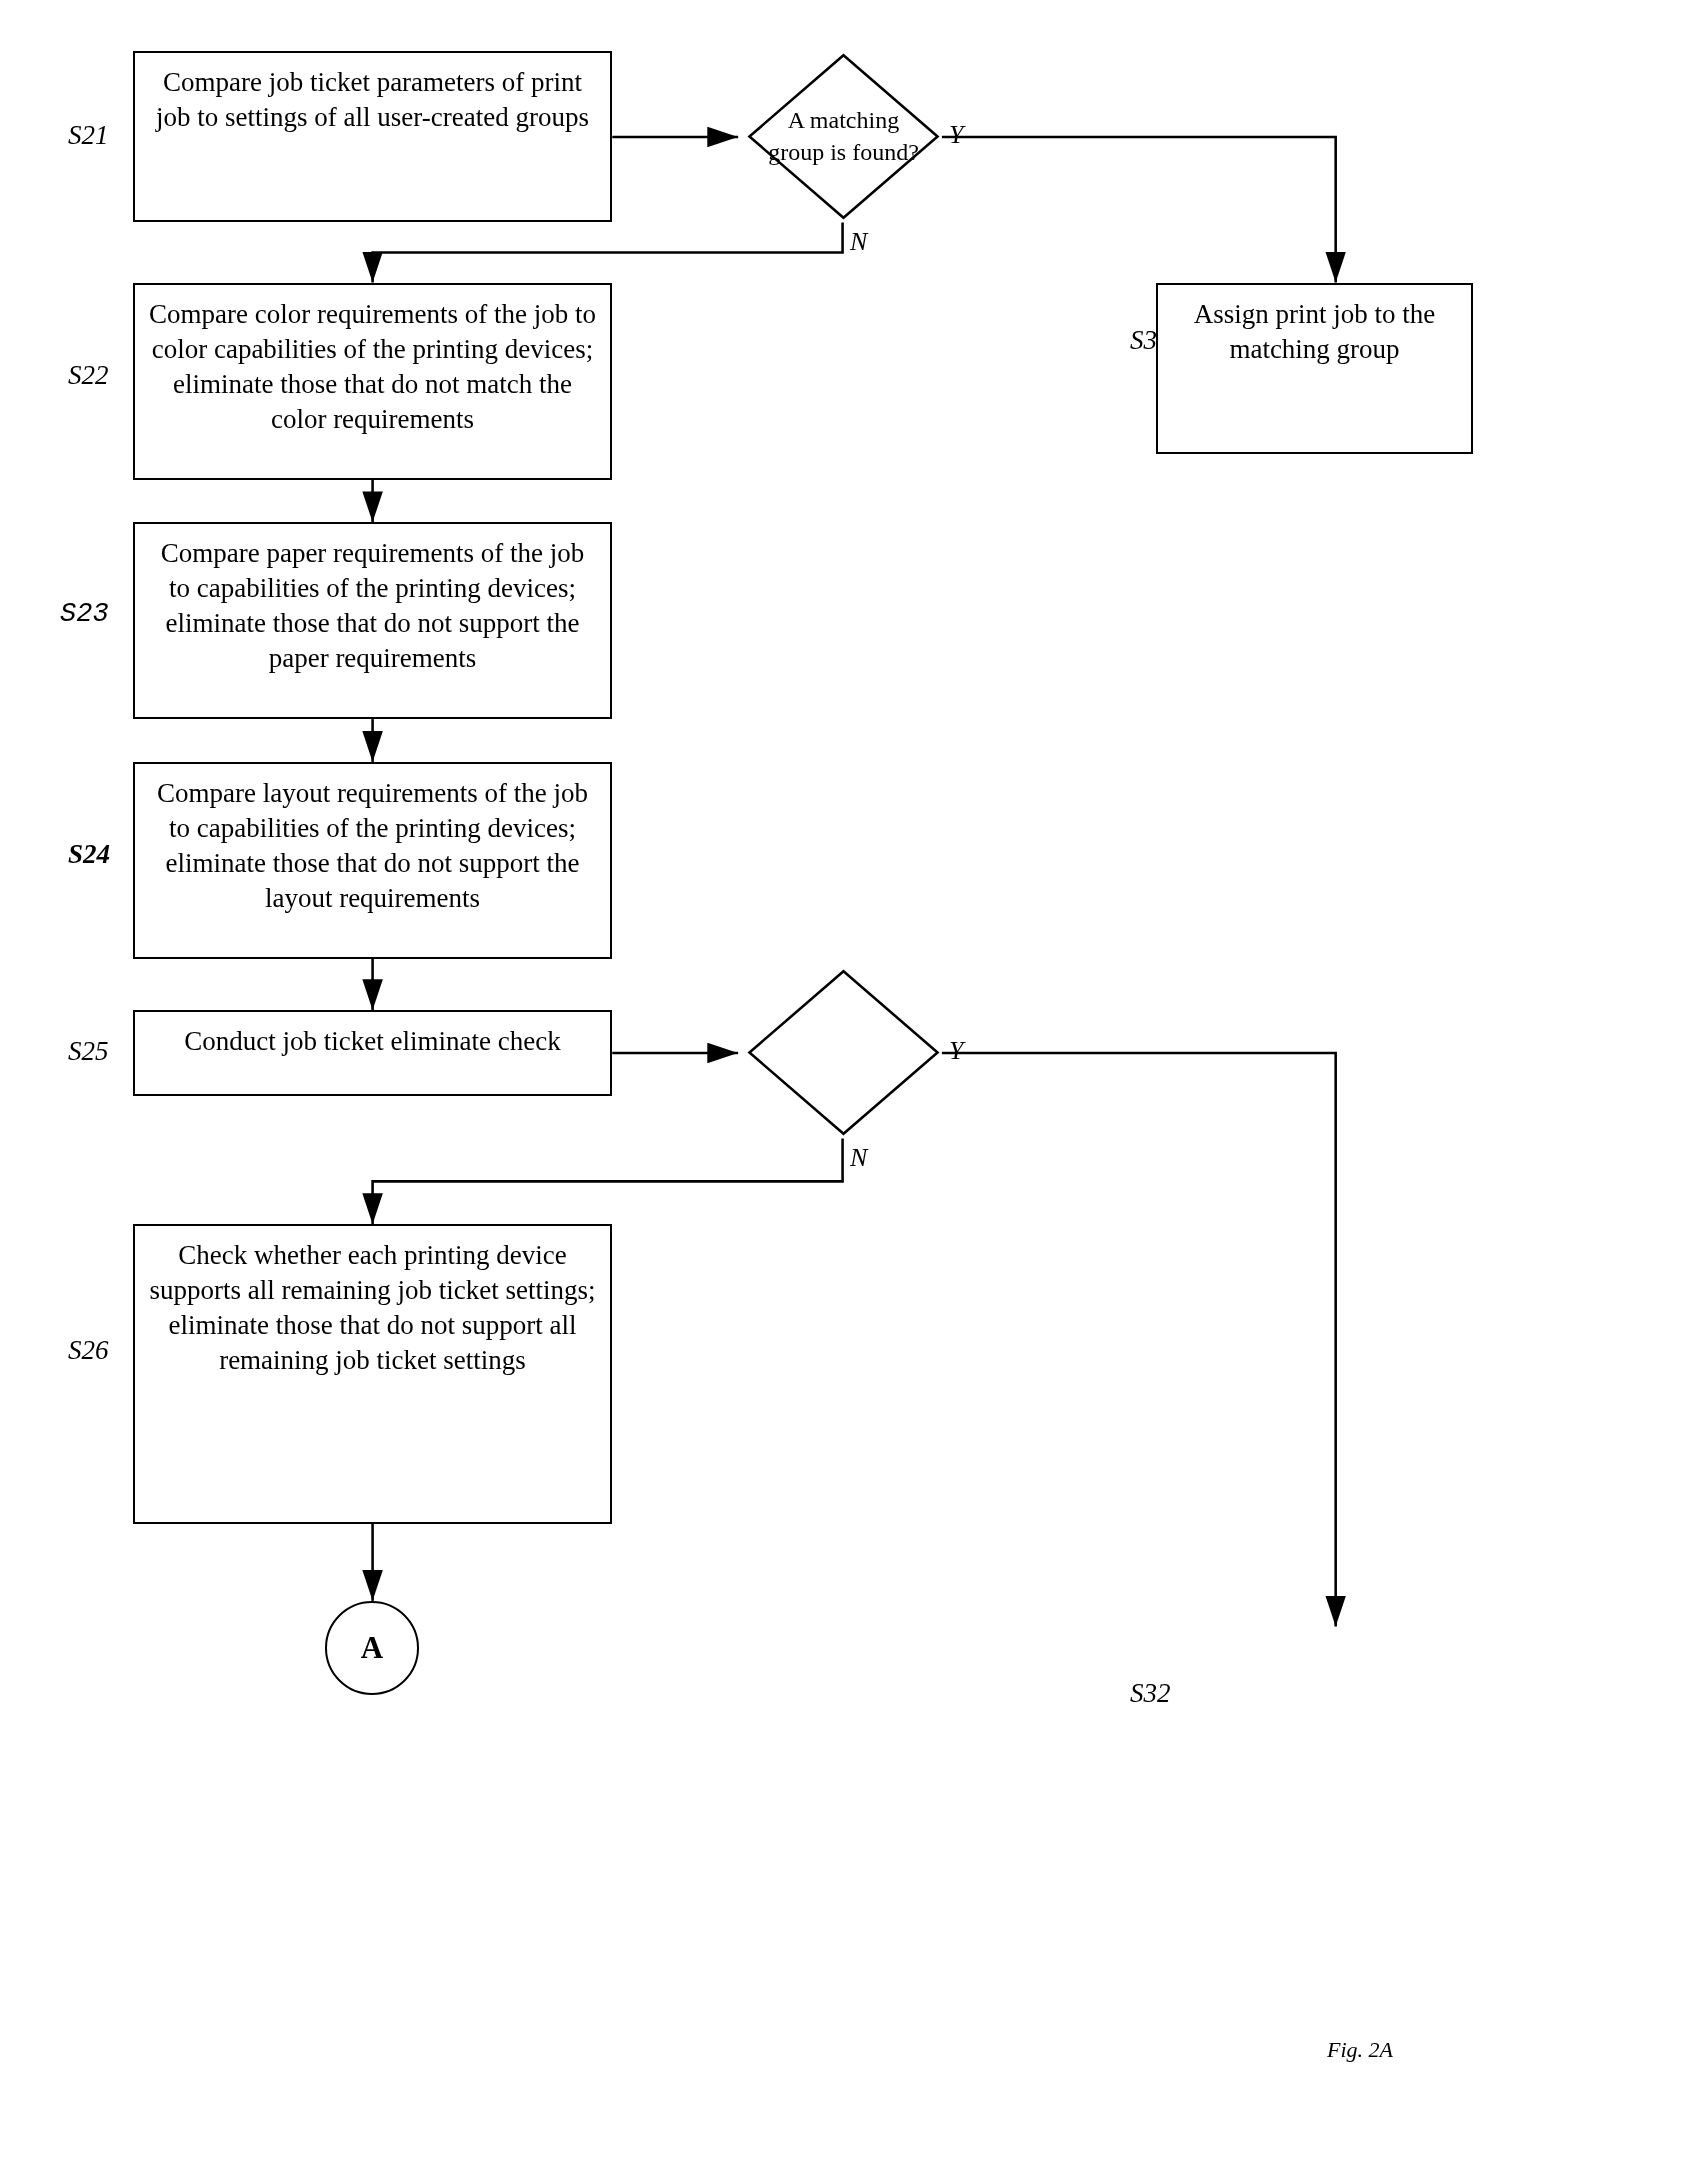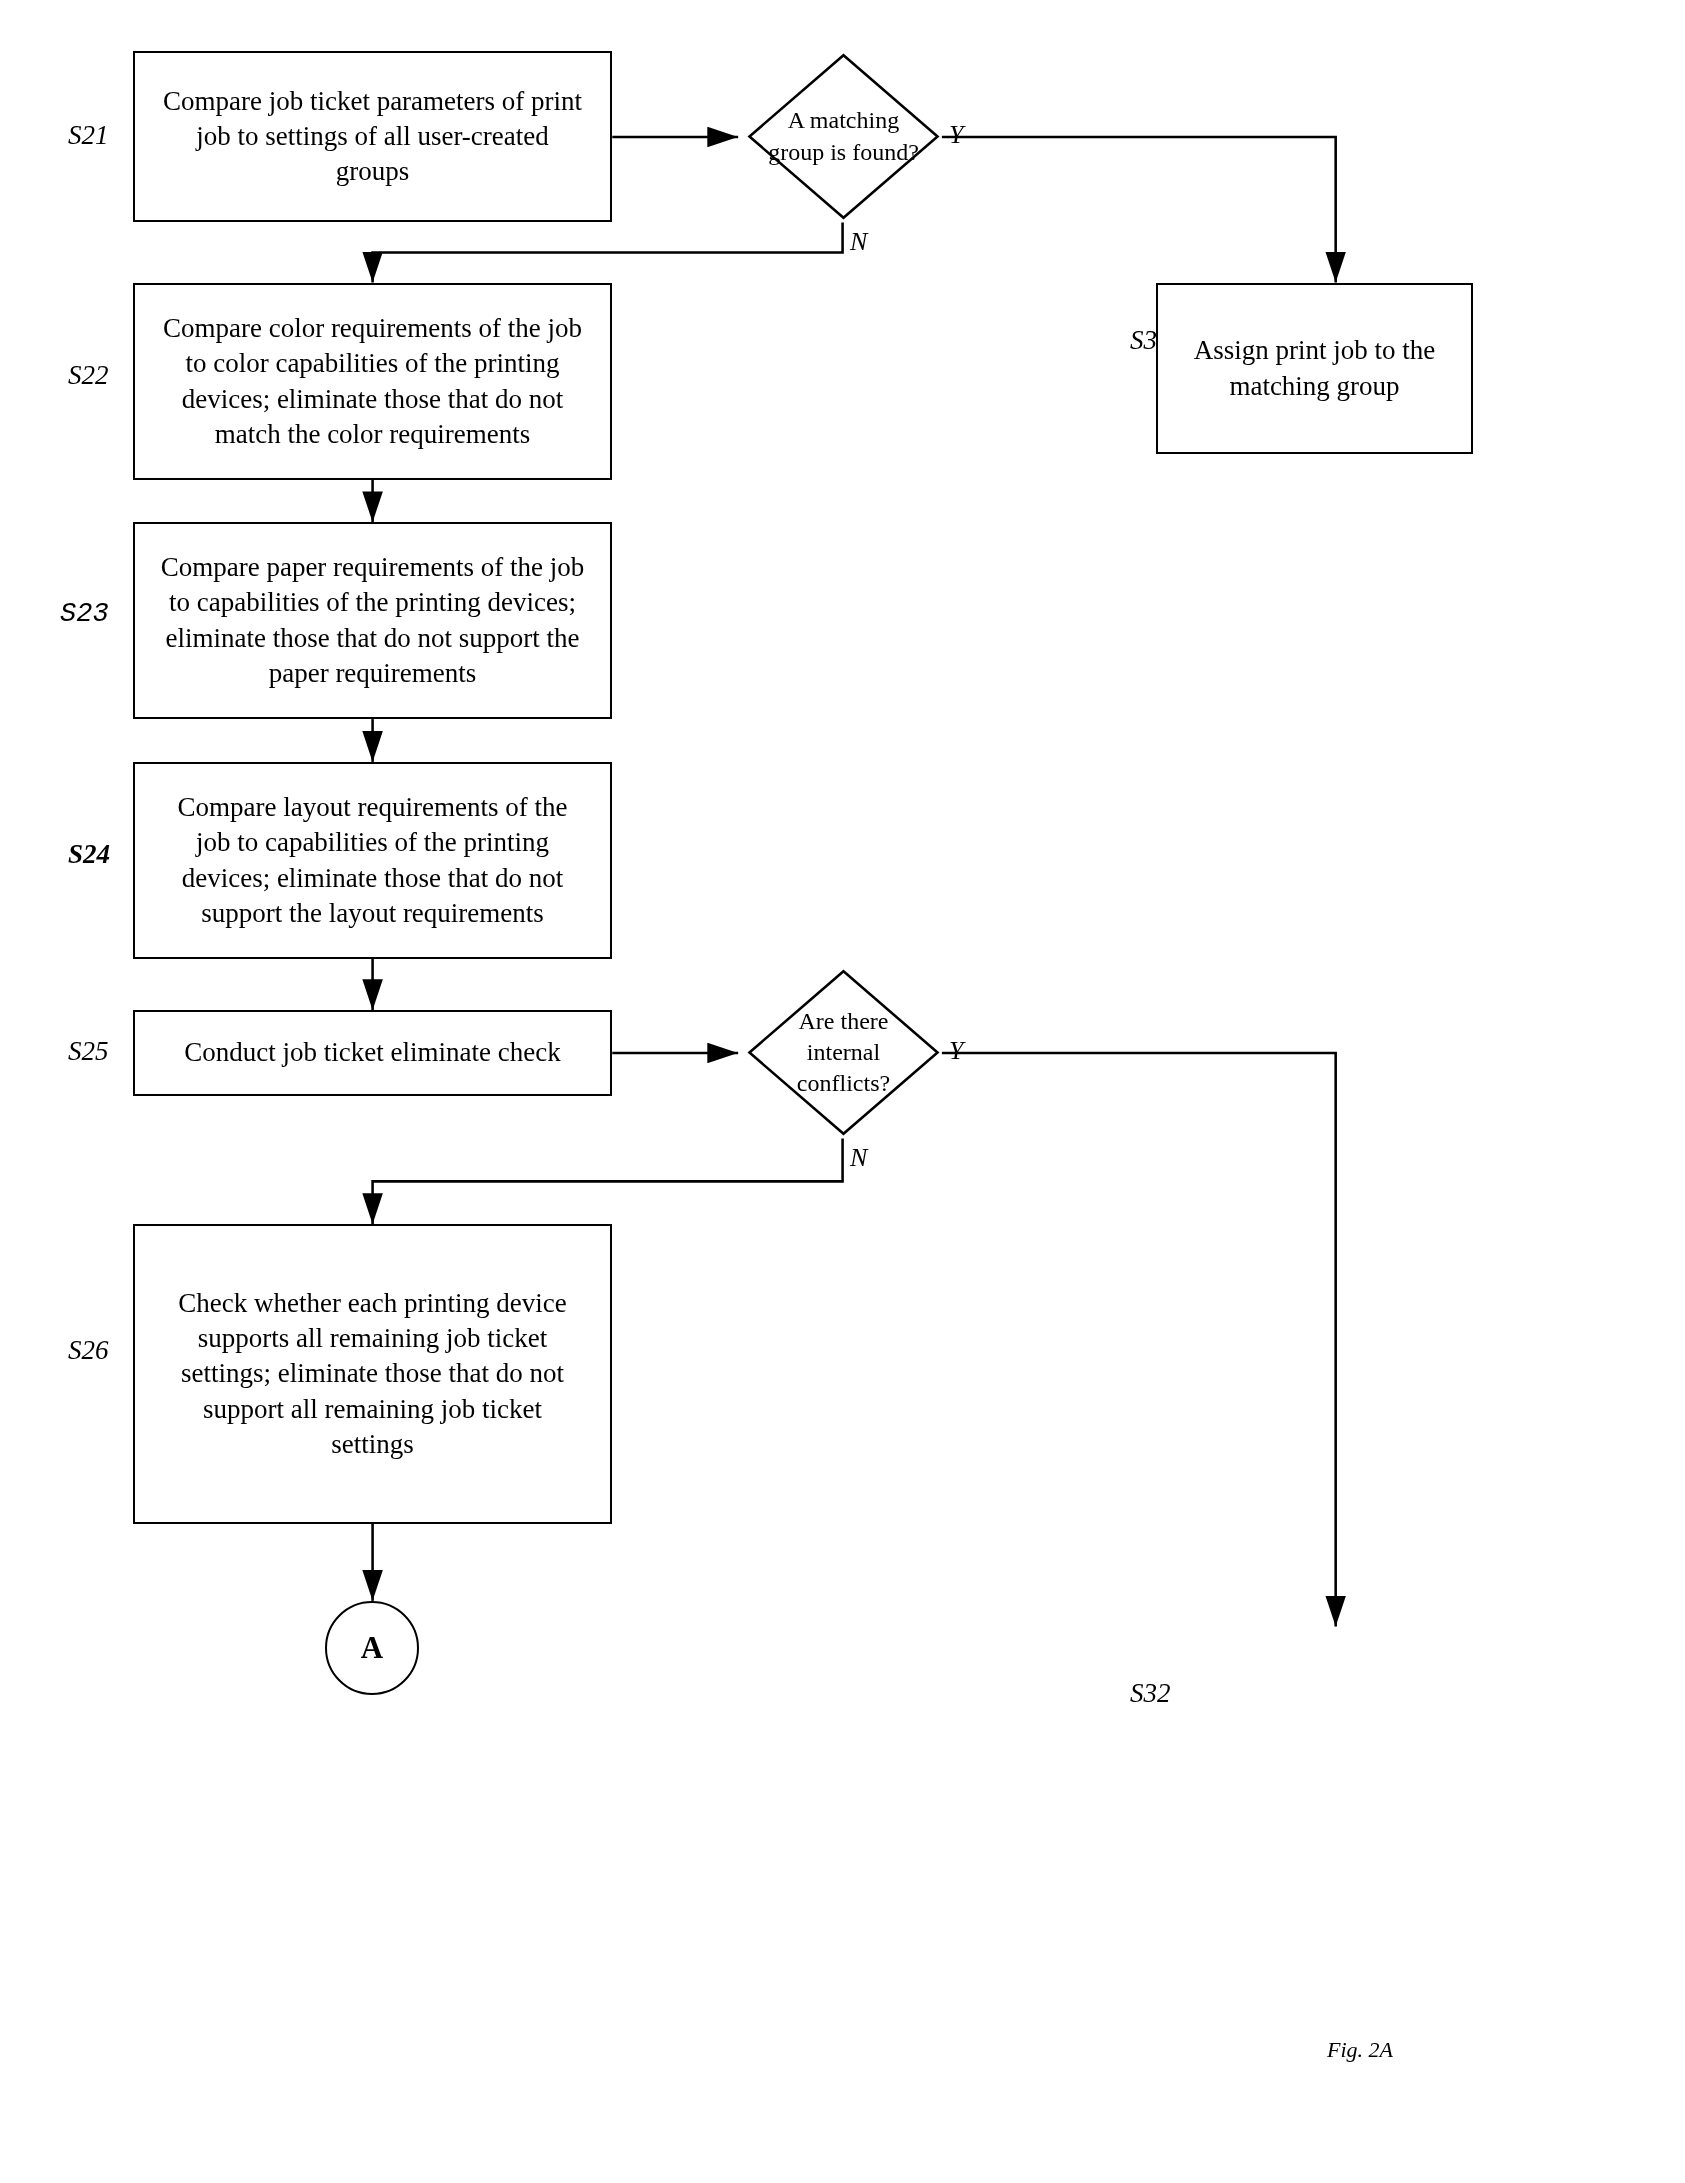--- a/index.html
+++ b/index.html
@@ -17,26 +17,26 @@
       height: 2183px;
       background: #fff;
       border-radius: 16px;
     }
     
     .flow-box {
       position: absolute;
       border: 2.6px solid #000;
       background: #fff;
       display: flex;
-      align-items: center;
+      align-items: flex-start;
       justify-content: center;
       text-align: center;
       font-size: 27px;
       line-height: 1.3;
-      padding: 24px;
+      padding: 12px;
     }
     
     .flow-diamond {
       position: absolute;
       display: flex;
       align-items: center;
       justify-content: flex-start;
       text-align: center;
       font-size: 26px;
       line-height: 1.3;
@@ -168,21 +168,20 @@
   <div class="step-label" style="left:68px; top:1036px;">S25</div>
 
   <div class="flow-box" style="left:133px; top:1010px; width:479px; height:86px;">
     <span>Conduct job ticket eliminate check</span>
   </div>
 
   <div class="flow-diamond" style="left:745px; top:967px; width:197px; height:171px;">
     <svg viewBox="0 0 230 200" width="197" height="171" style="position:absolute;top:0;left:0;">
       <polygon points="115,5 225,100 115,195 5,100" fill="white" stroke="black" stroke-width="3"></polygon>
     </svg>
-    <span class="diamond-text" style="position:relative;z-index:2;font-size:24px;line-height:1.3;padding:0 17px;text-align:center;">Are there internal conflicts?</span>
   </div>
 
   <div class="yn-label" style="left:949px; top:1036px;">Y</div>
 
   <div class="yn-label" style="left:850px; top:1143px;">N</div>
 
   <div class="step-label" style="left:1130px; top:1678px;">S32</div>
 
 
   <div class="step-label" style="left:68px; top:1335px;">S26</div>

